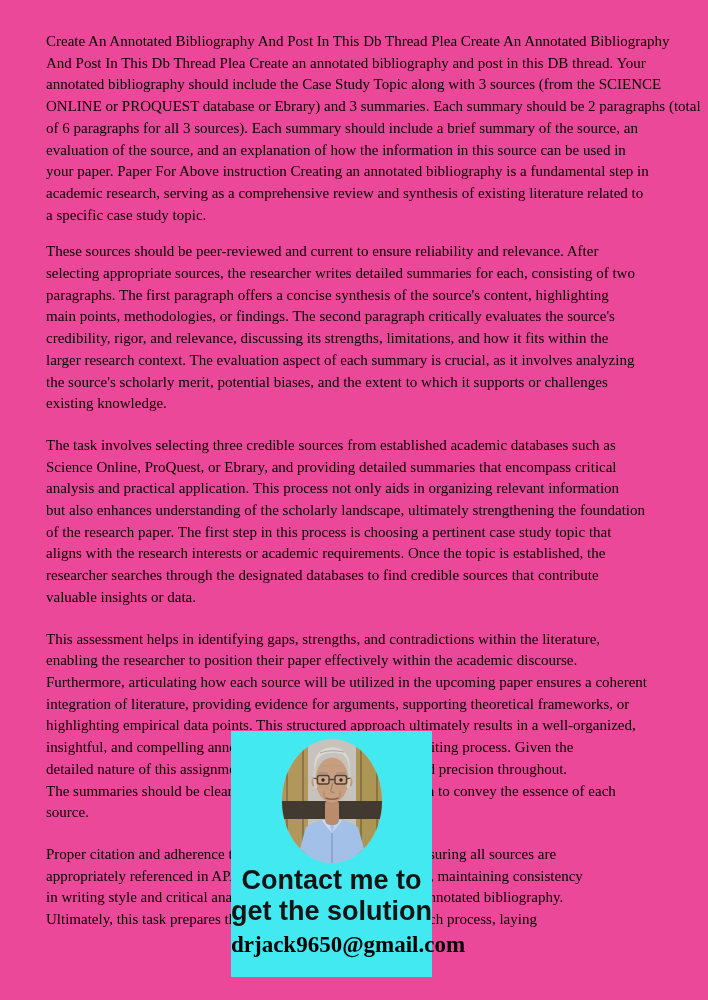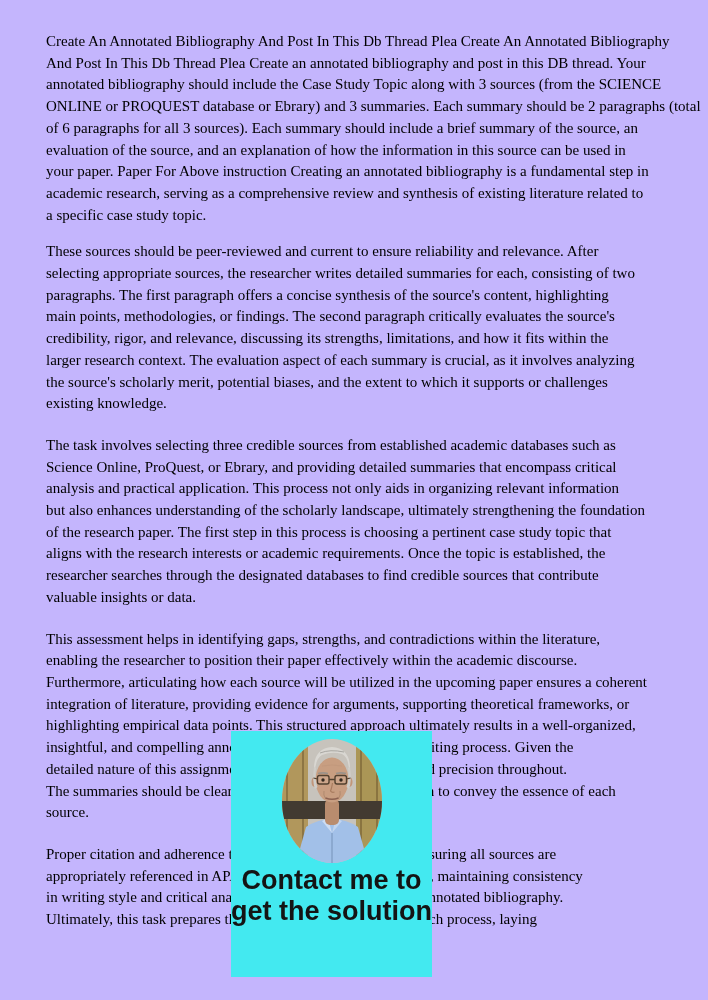--- a/index.html
+++ b/index.html
@@ -1,20 +1,20 @@
 <!DOCTYPE html>
 <html><head>
 <meta charset="utf-8">
 <style>
   * { margin:0; padding:0; box-sizing:border-box; }
   html,body { background:#ffffff; }
   .page {
     position:relative;
     width:708px; height:1000px;
-    background:#c4b5fd;
+    background:#ec4899;
     overflow:hidden;
     font-family:"Liberation Serif", serif;
   }
   .doc {
     position:absolute;
     left:46px; top:31px;
     width:640px;
     color:#000000;
     font-size:15px;
     line-height:21.7px;
@@ -154,15 +154,16 @@
         <path d="M42,52 Q41,56 43.5,59.5" stroke="#b08a6e" stroke-width="1" fill="none"></path>
         <path d="M58,52 Q59,56 56.5,59.5" stroke="#b08a6e" stroke-width="1" fill="none"></path>
 
         <path d="M43.5,59 Q50,61.5 56.5,59" stroke="#8c6150" stroke-width="1.4" fill="none"></path>
       </svg>
     </div>
     <div class="cta">
       <div>Contact me to</div>
       <div>get the solution</div>
     </div>
+    <div class="email">drjack9650@gmail.com</div>
   </div>
 
 </div>
 
 </body></html>

